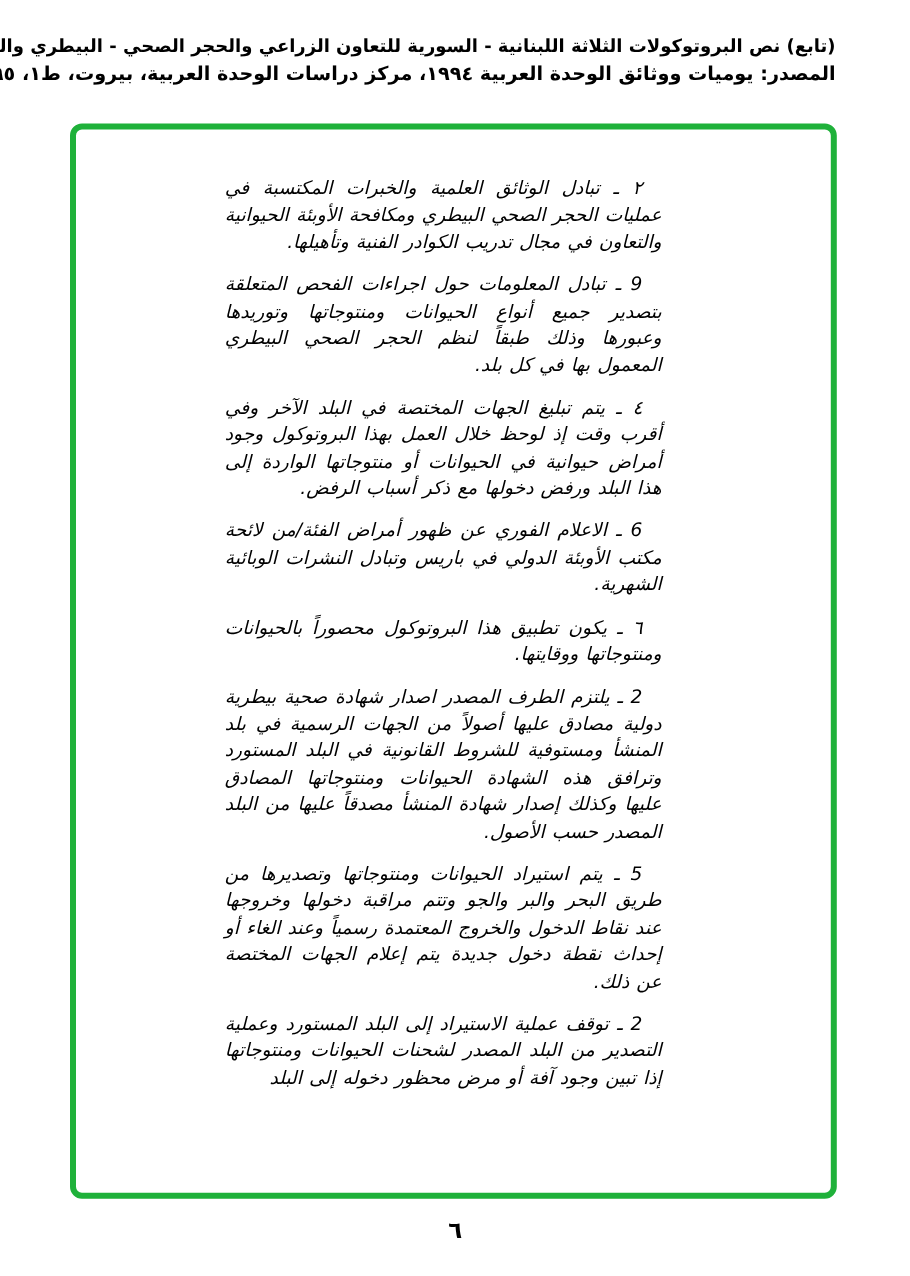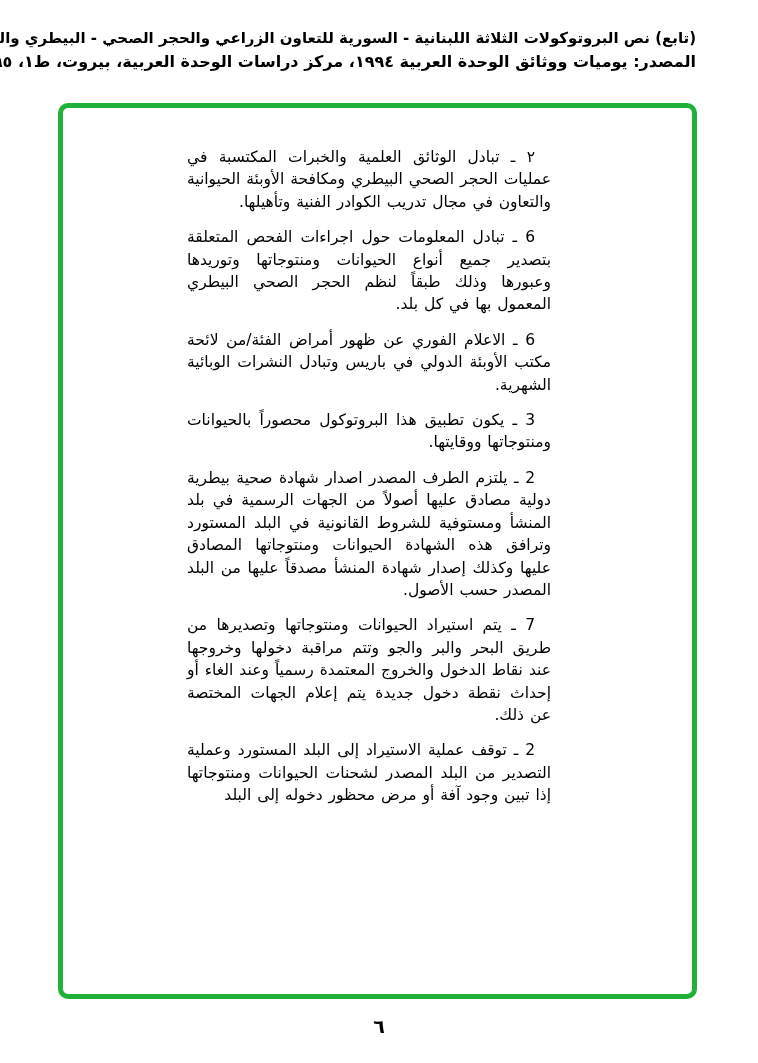--- a/index.html
+++ b/index.html
@@ -47,20 +47,21 @@
     background: #ffffff;
   }
   
   .text-column {
     position: absolute;
     top: 38px;
     right: 141px;
     width: 364px;
     direction: rtl;
     text-align: justify;
+    font-style: italic;
   }
   .text-column p {
     font-size: 15.5px;
     line-height: 22.4px;
     text-indent: 16px;
     margin-bottom: 13px;
     word-spacing: 1px;
   }
   .text-column p:last-child { margin-bottom: 0; }
   
@@ -78,24 +79,25 @@
 <div class="page">
 
   <header class="doc-header">
     <div class="doc-title">(تابع) نص البروتوكولات الثلاثة اللبنانية - السورية للتعاون الزراعي والحجر الصحي - البيطري والزراعي.</div>
     <div class="doc-source">المصدر: يوميات ووثائق الوحدة العربية ١٩٩٤، مركز دراسات الوحدة العربية، بيروت، ط١، ١٩٩٥، ص ٣٨٨ - ٣٩٢.</div>
   </header>
 
   <div class="green-box" style="border-color: rgb(31, 177, 58);">
     <div class="text-column">
       <p>٢ ـ تبادل الوثائق العلمية والخبرات المكتسبة في عمليات الحجر الصحي البيطري ومكافحة الأوبئة الحيوانية والتعاون في مجال تدريب الكوادر الفنية وتأهيلها.</p>
-      <p>6 ـ تبادل المعلومات حول اجراءات الفحص المتعلقة بتصدير جميع أنواع الحيوانات ومنتوجاتها وتوريدها وعبورها وذلك طبقاً لنظم الحجر الصحي البيطري المعمول بها في كل بلد.</p>
+      <p>9 ـ تبادل المعلومات حول اجراءات الفحص المتعلقة بتصدير جميع أنواع الحيوانات ومنتوجاتها وتوريدها وعبورها وذلك طبقاً لنظم الحجر الصحي البيطري المعمول بها في كل بلد.</p>
+      <p>٤ ـ يتم تبليغ الجهات المختصة في البلد الآخر وفي أقرب وقت إذ لوحظ خلال العمل بهذا البروتوكول وجود أمراض حيوانية في الحيوانات أو منتوجاتها الواردة إلى هذا البلد ورفض دخولها مع ذكر أسباب الرفض.</p>
       <p>6 ـ الاعلام الفوري عن ظهور أمراض الفئة/من لائحة مكتب الأوبئة الدولي في باريس وتبادل النشرات الوبائية الشهرية.</p>
-      <p>3 ـ يكون تطبيق هذا البروتوكول محصوراً بالحيوانات ومنتوجاتها ووقايتها.</p>
+      <p>٦ ـ يكون تطبيق هذا البروتوكول محصوراً بالحيوانات ومنتوجاتها ووقايتها.</p>
       <p>2 ـ يلتزم الطرف المصدر اصدار شهادة صحية بيطرية دولية مصادق عليها أصولاً من الجهات الرسمية في بلد المنشأ ومستوفية للشروط القانونية في البلد المستورد وترافق هذه الشهادة الحيوانات ومنتوجاتها المصادق عليها وكذلك إصدار شهادة المنشأ مصدقاً عليها من البلد المصدر حسب الأصول.</p>
-      <p>7 ـ يتم استيراد الحيوانات ومنتوجاتها وتصديرها من طريق البحر والبر والجو وتتم مراقبة دخولها وخروجها عند نقاط الدخول والخروج المعتمدة رسمياً وعند الغاء أو إحداث نقطة دخول جديدة يتم إعلام الجهات المختصة عن ذلك.</p>
+      <p>5 ـ يتم استيراد الحيوانات ومنتوجاتها وتصديرها من طريق البحر والبر والجو وتتم مراقبة دخولها وخروجها عند نقاط الدخول والخروج المعتمدة رسمياً وعند الغاء أو إحداث نقطة دخول جديدة يتم إعلام الجهات المختصة عن ذلك.</p>
       <p>2 ـ توقف عملية الاستيراد إلى البلد المستورد وعملية التصدير من البلد المصدر لشحنات الحيوانات ومنتوجاتها إذا تبين وجود آفة أو مرض محظور دخوله إلى البلد</p>
     </div>
   </div>
 
   <div class="page-number">٦</div>
 
 </div>
 
 </body></html>

